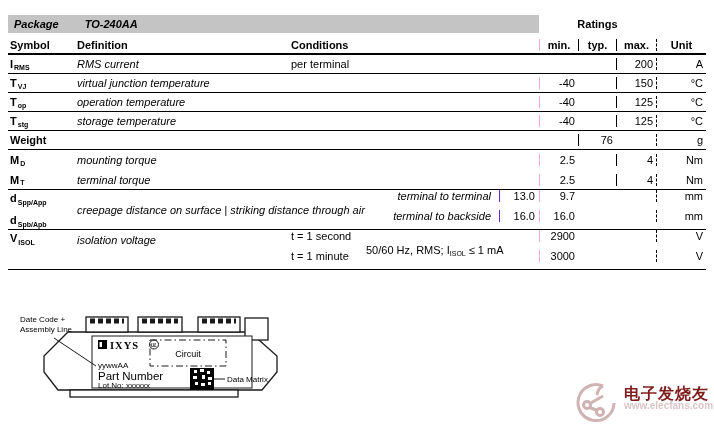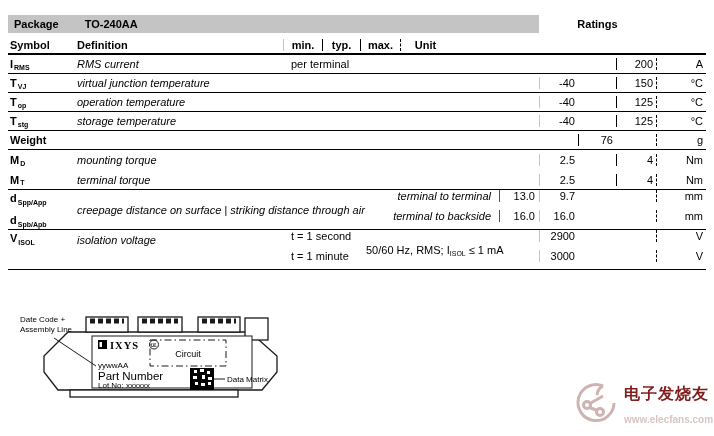--- a/index.html
+++ b/index.html
@@ -5,21 +5,21 @@
   html,body{margin:0;padding:0;background:#fff;}
   .sheet{position:relative;width:714px;height:436px;background:#fff;color:#000;
          font-family:"Liberation Sans","DejaVu Sans",sans-serif;font-size:11px;overflow:hidden;}
   .b{font-weight:bold;}
   .i{font-style:italic;}
 
   
   .tablewrap{position:absolute;left:8px;top:15px;width:698px;}
   .barrow{position:relative;height:18px;margin-bottom:3px;}
   .pkgbar{position:absolute;left:0;top:0;width:531px;height:18px;background:#c4c4c4;
-          display:flex;align-items:center;gap:26px;padding-left:6px;box-sizing:border-box;}
+          display:flex;align-items:center;gap:26px;padding-left:6px;box-sizing:border-box;font-style:italic;}
   .ratingslbl{position:absolute;left:531px;top:0;width:117px;height:18px;line-height:18px;
           text-align:center;font-weight:bold;}
   .row{display:flex;align-items:center;border-bottom:1px solid #000;box-sizing:border-box;}
   .hrow{height:19px;border-bottom:2px solid #000;font-weight:bold;}
   .r19{height:19px;}
   .noline{border-bottom:none;}
   .cell{box-sizing:border-box;display:flex;align-items:center;}
   .cs{width:67px;padding-left:2px;}
   .cd{width:208px;padding-left:2px;}
   .cc{width:256px;padding-left:8px;}
@@ -44,41 +44,42 @@
   .ccv{width:256px;padding-left:8px;}
   .shared{position:absolute;left:358px;top:50%;transform:translateY(-50%);white-space:nowrap;}
 
   
   .pkgsvg{position:absolute;left:8px;top:302px;}
 
   
   .wm{position:absolute;left:570px;top:378px;width:150px;height:56px;}
   .wm-cn{position:absolute;left:54px;top:6px;font-size:16px;font-weight:bold;letter-spacing:1px;
          color:#7f1d1d;text-shadow:1px 1px 0 #fff;white-space:nowrap;}
-  .wm-url{position:absolute;left:54px;top:36px;font-size:10px;font-weight:bold;
+  .wm-url{position:absolute;left:54px;top:22px;font-size:10px;font-weight:bold;
          color:#d7c6c6;text-shadow:1px 1px 0 #fff;white-space:nowrap;}
 </style>
 </head>
 <body>
 
 <div class="sheet">
 
   <div class="tablewrap">
 
     <div class="barrow">
       <div class="pkgbar">
         <span class="b">Package</span>
         <span class="b">TO-240AA</span>
       </div>
       <div class="ratingslbl">Ratings</div>
     </div>
 
     <div class="row hrow">
       <div class="cell cs">Symbol</div>
       <div class="cell cd">Definition</div>
+      <div class="cell cc">Conditions</div>
       <div class="cell cm">min.</div>
       <div class="cell ct">typ.</div>
       <div class="cell cx">max.</div>
       <div class="cell cu">Unit</div>
     </div>
 
     <div class="row r19">
       <div class="cell cs">
           <span class="b">I</span>
           <span class="sub">RMS</span>

